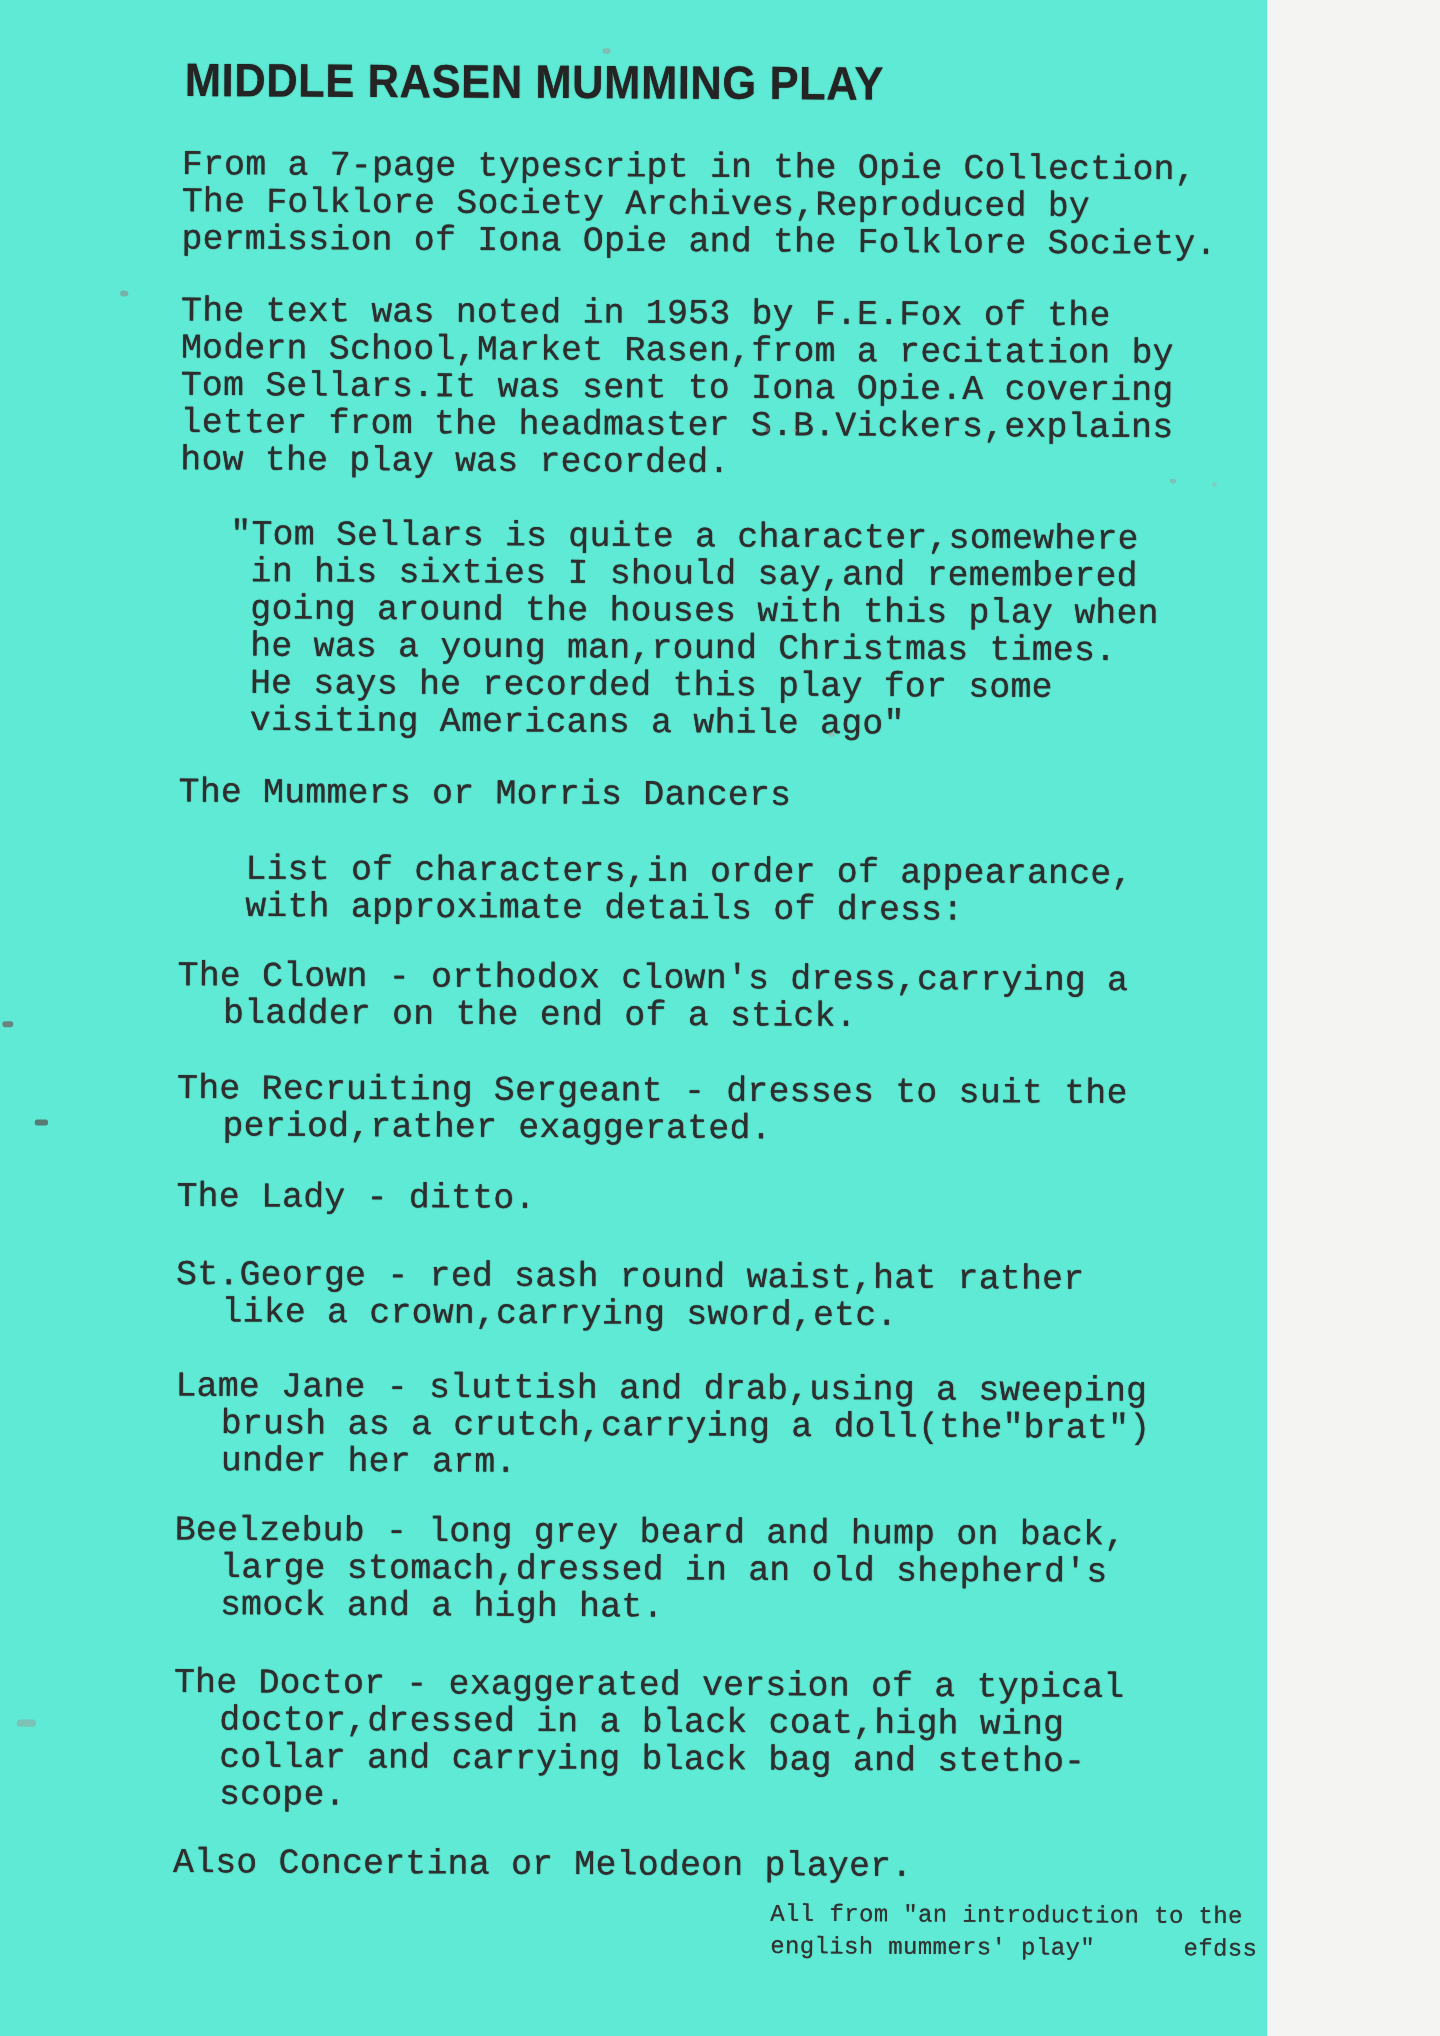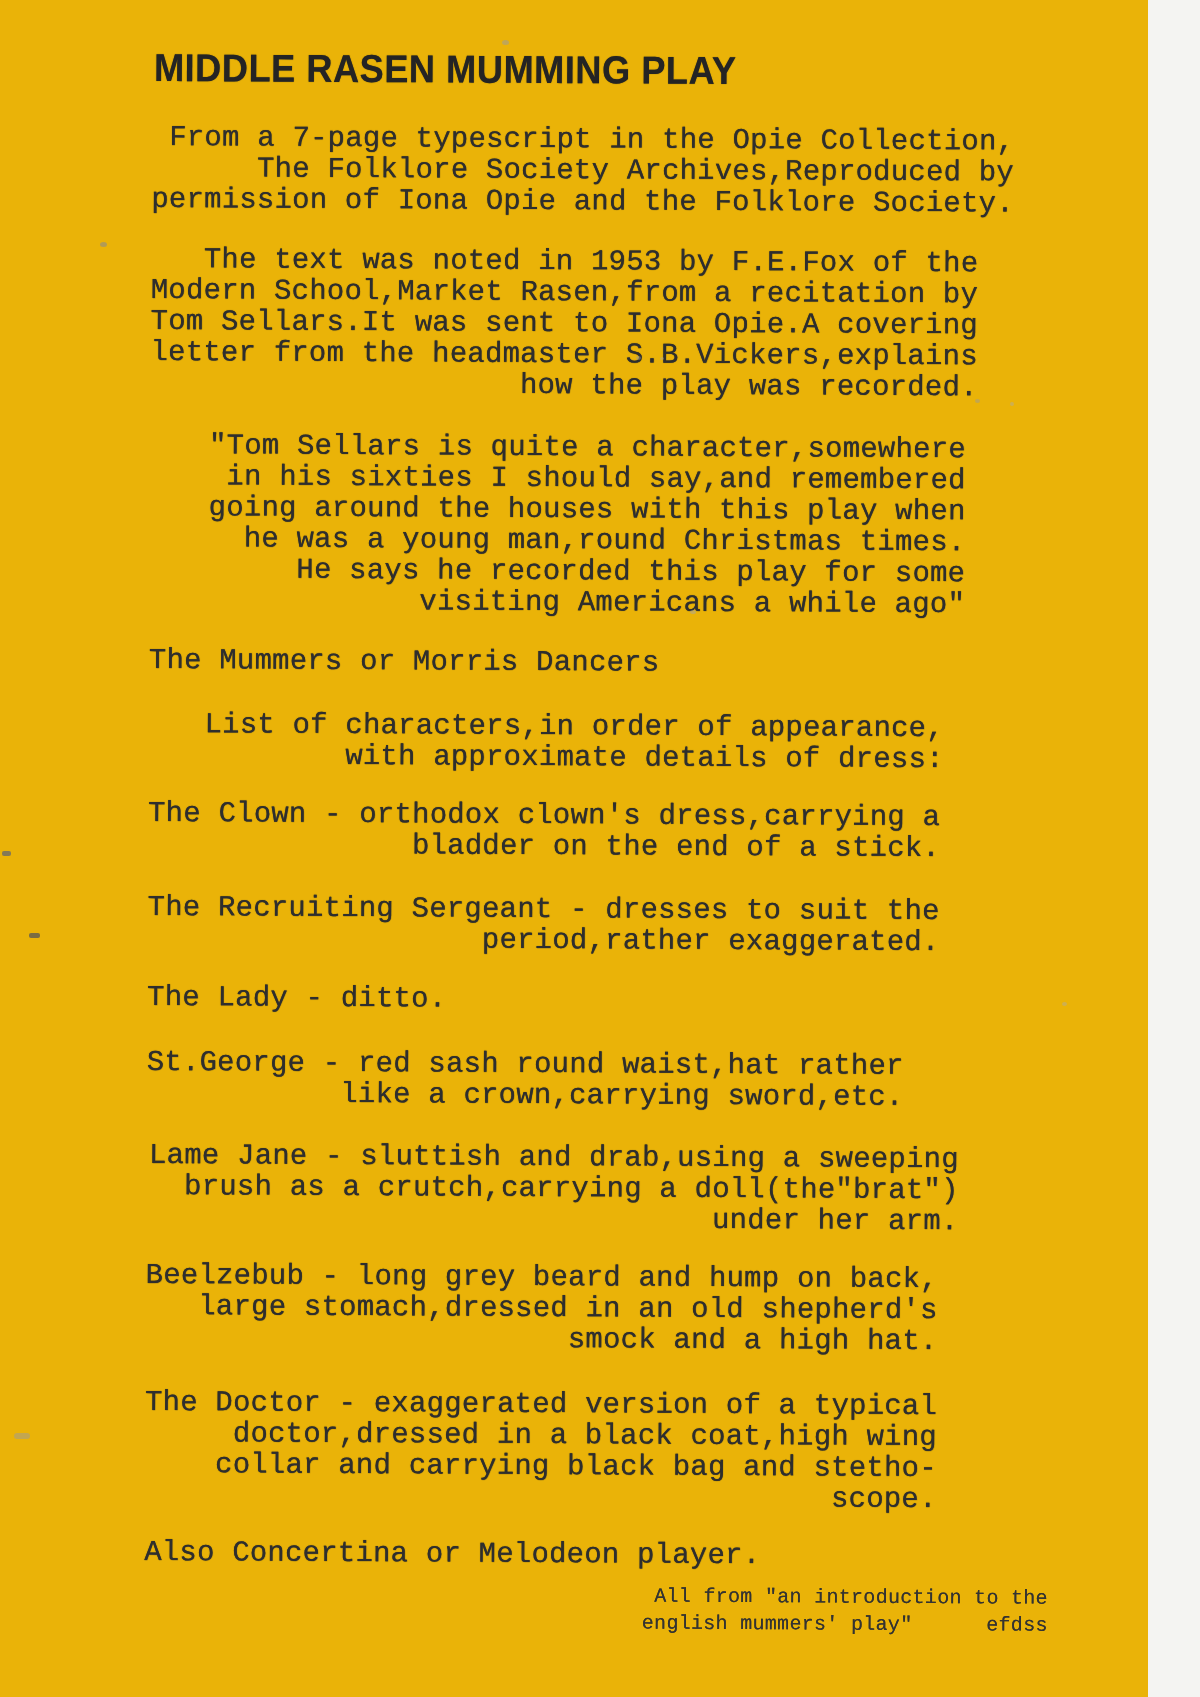--- a/index.html
+++ b/index.html
@@ -4,25 +4,24 @@
 <style>
   html,body{margin:0;padding:0;}
   body{
     width:1200px;height:1697px;
     background:#f4f4f2;
     overflow:hidden;
     font-family:"Liberation Mono","DejaVu Sans Mono",monospace;
   }
   .page{
     position:relative;
-    width:1148px;height:1697px;
-    background:#eab308;
+    width:1056px;height:1697px;
+    background:#5eead4;
     overflow:hidden;
     color:#2b2b2b;
-    text-align:right;
   }
   .content{
     position:absolute;inset:0;
     transform:rotate(0.3deg);
     transform-origin:150px 60px;
   }
   .block{
     position:absolute;
     left:152px;
     font-size:29px;

